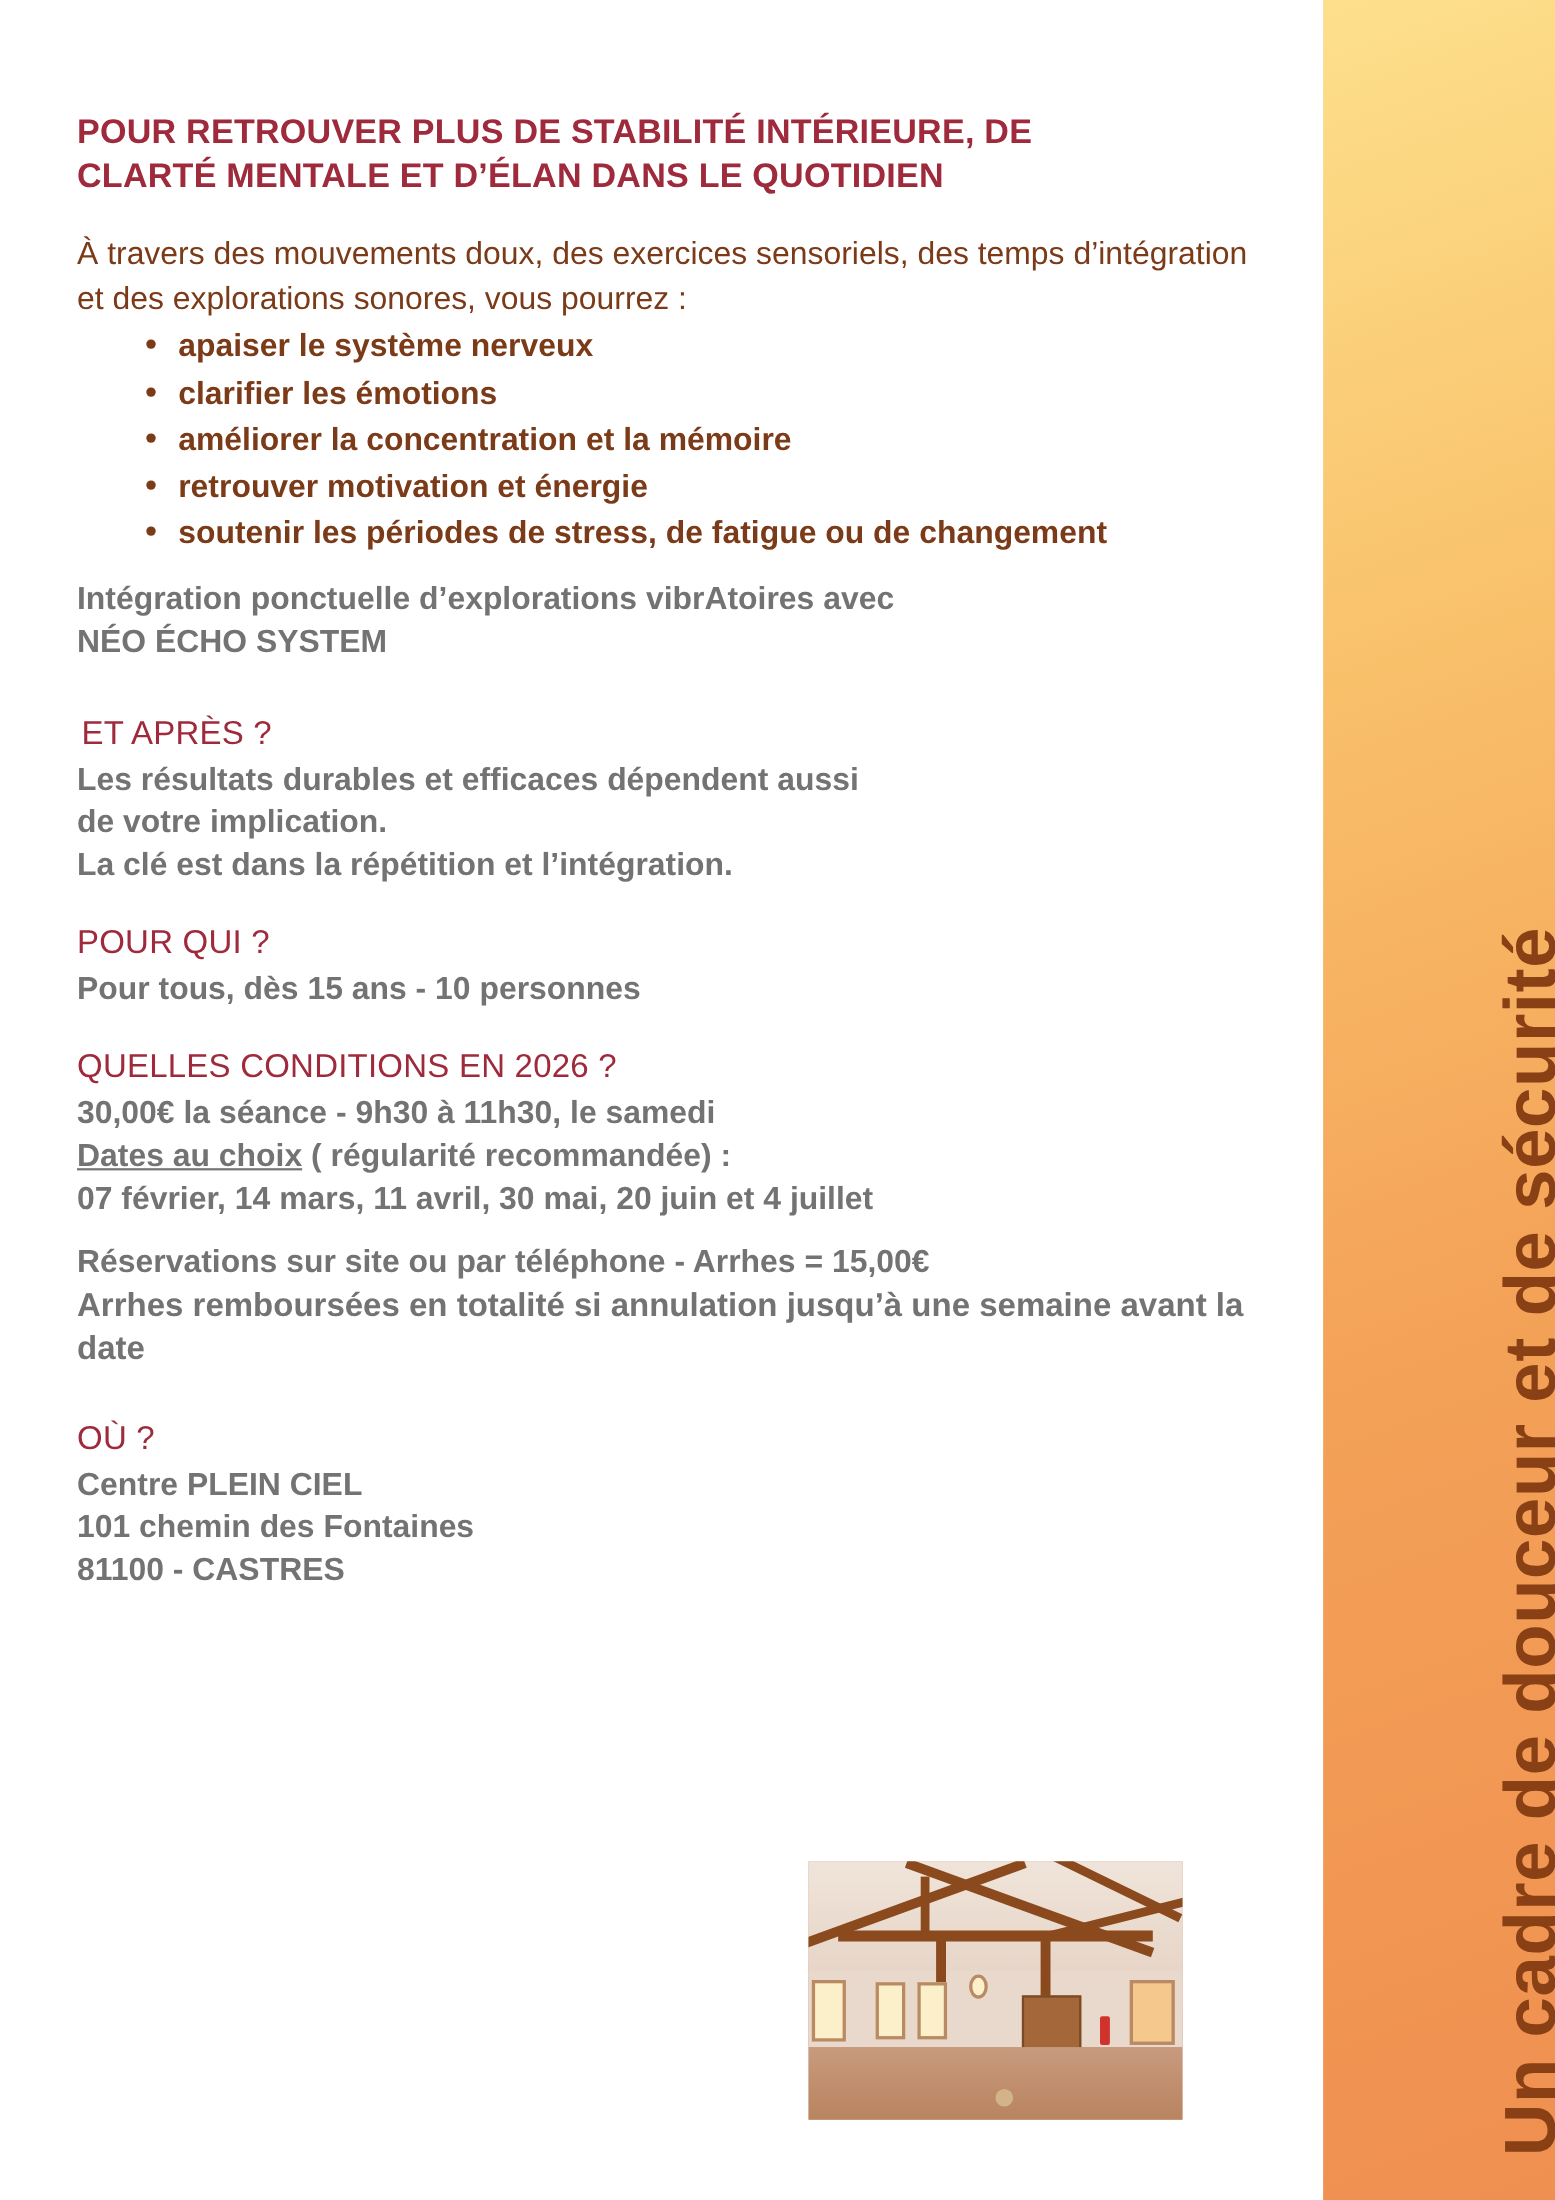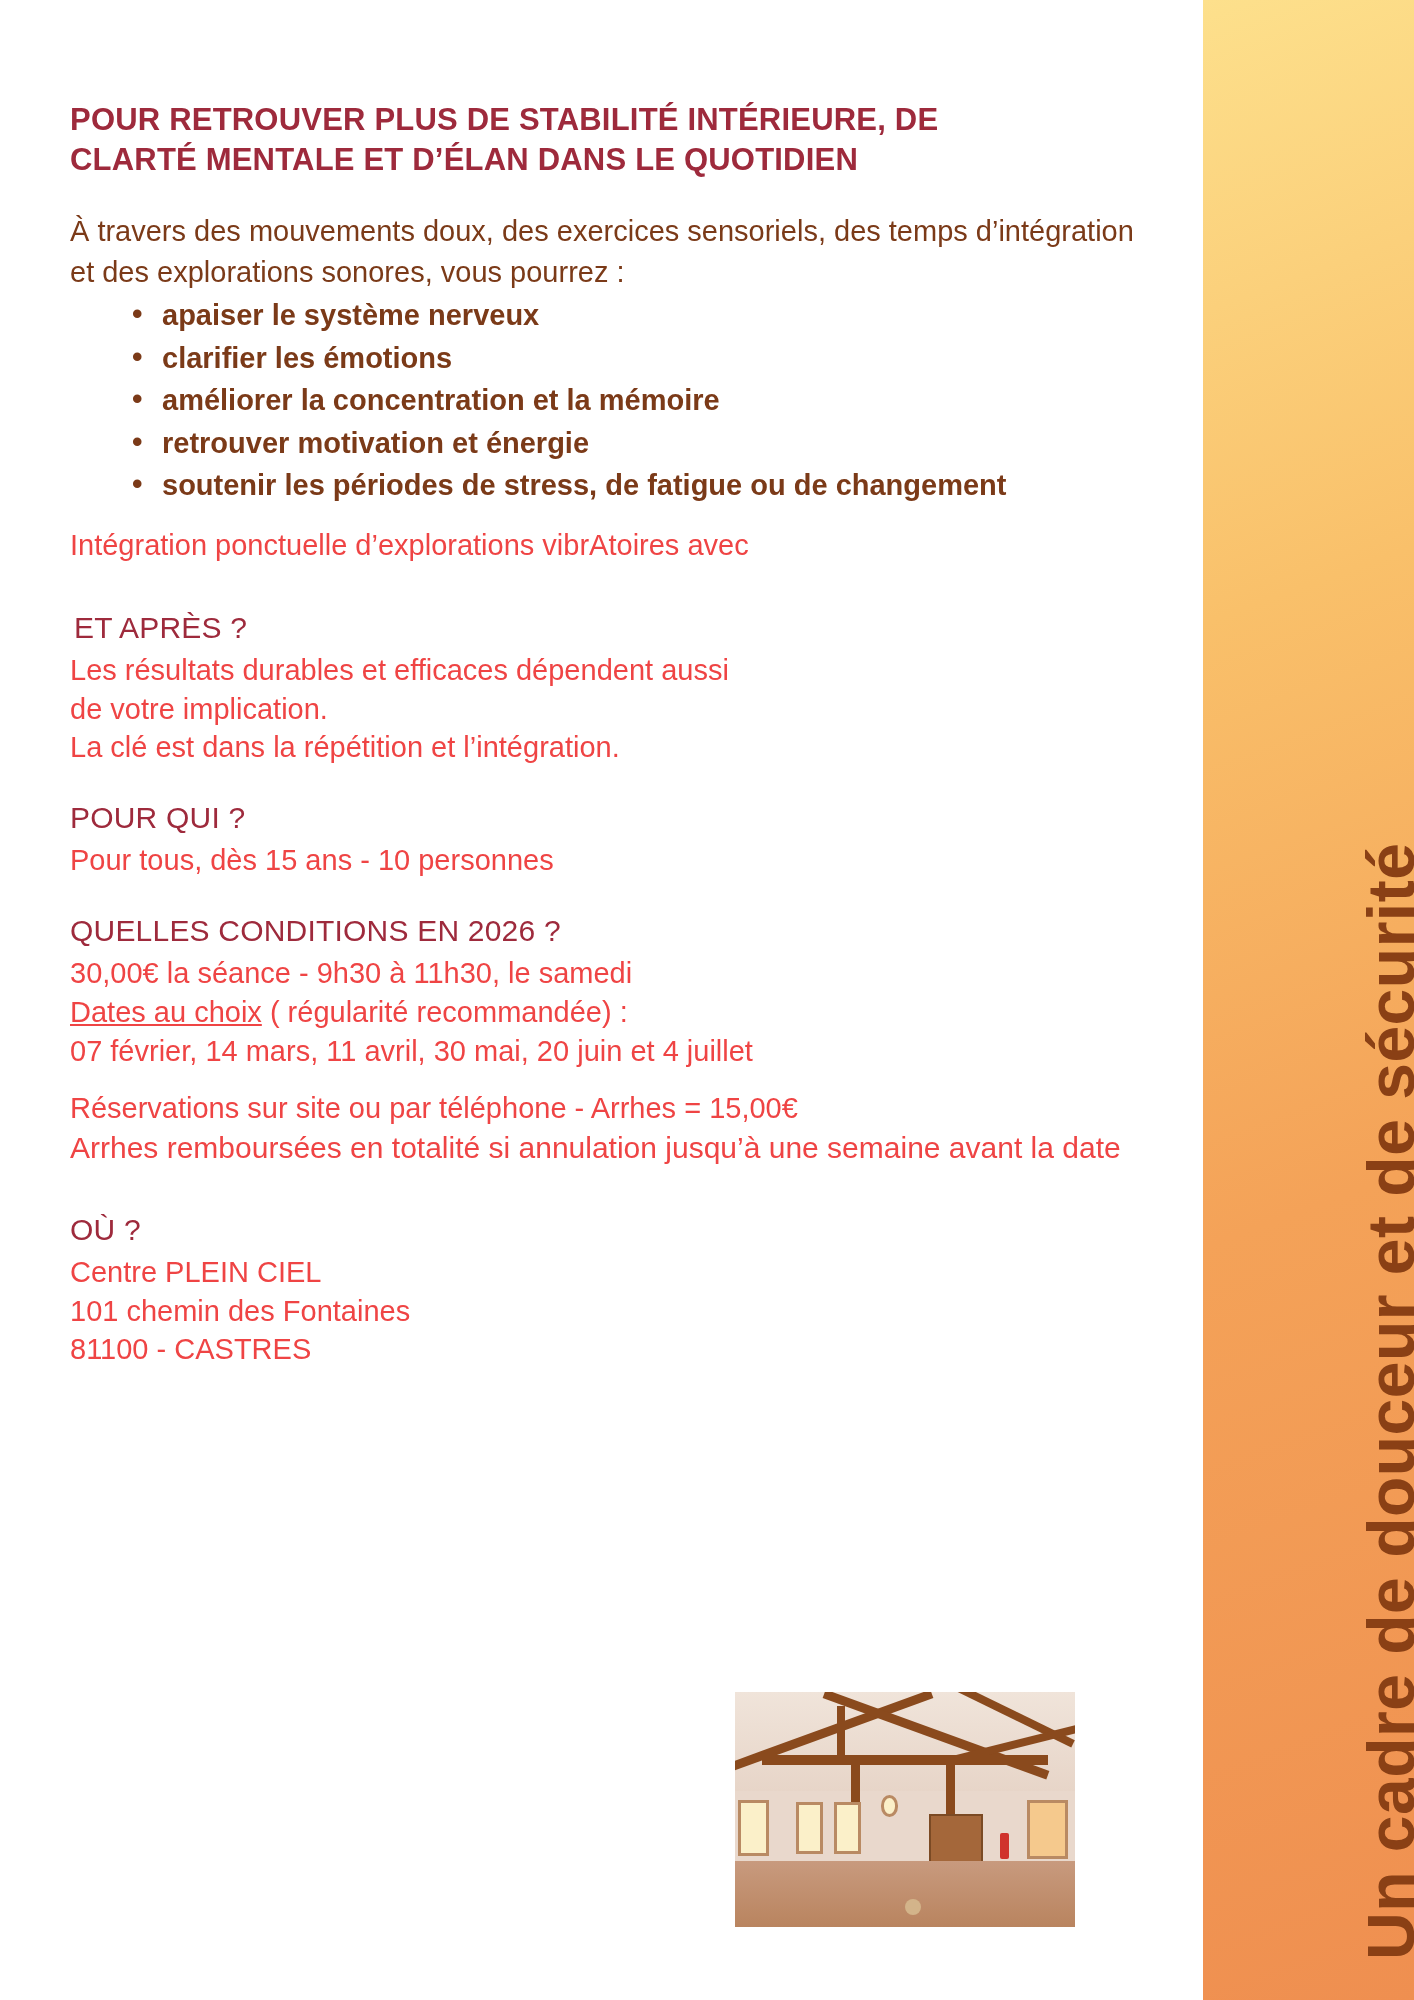--- a/index.html
+++ b/index.html
@@ -89,22 +89,22 @@
     font-size: 30px;
     margin: 0 0 6px 0;
     letter-spacing: 0.2px;
   }
 
   .section-title.indent {
     margin-left: 4px;
   }
 
   .line {
-    color: #ef4444;
-    font-weight: normal;
+    color: #737373;
+    font-weight: bold;
     font-size: 29px;
     line-height: 1.34;
   }
   .line.small {
     font-size: 30px;
     line-height: 1.3;
   }
   .underline {
     text-decoration: underline;
   }
@@ -240,20 +240,21 @@
       <li>apaiser le système nerveux</li>
       <li>clarifier les émotions</li>
       <li>améliorer la concentration et la mémoire</li>
       <li>retrouver motivation et énergie</li>
       <li class="justify">soutenir les périodes de stress, de fatigue ou de changement</li>
     </ul>
 
     <div class="spacer-sm"></div>
 
     <div class="line justify">Intégration ponctuelle d’explorations vibrAtoires avec</div>
+    <div class="line">NÉO ÉCHO SYSTEM</div>
 
     <div class="spacer-lg"></div>
 
     <div class="section-title indent">ET APRÈS ?</div>
     <div class="line">Les résultats durables et efficaces dépendent aussi</div>
     <div class="line">de votre implication.</div>
     <div class="line">La clé est dans la répétition et l’intégration.</div>
 
     <div class="spacer-md"></div>
 

